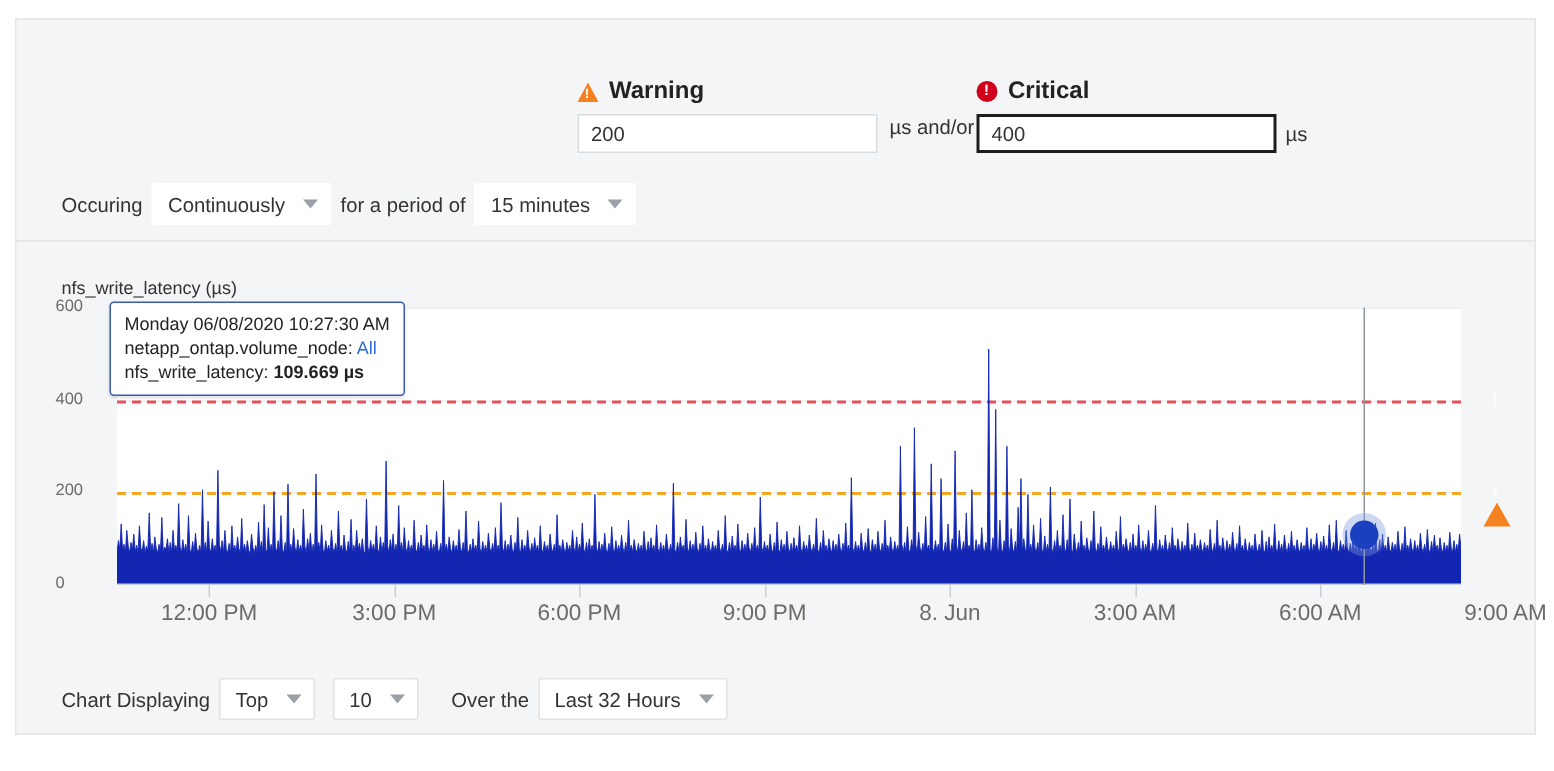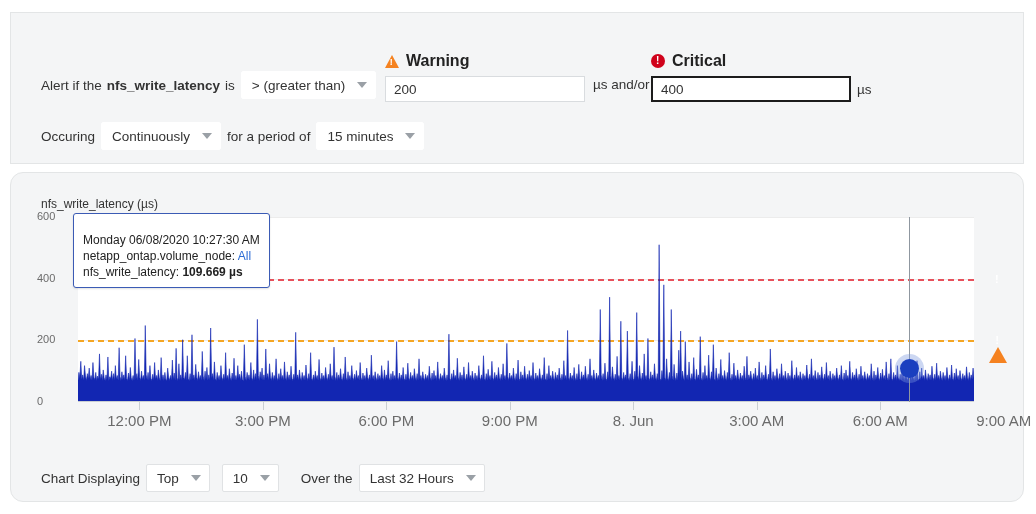--- a/index.html
+++ b/index.html
@@ -6,21 +6,21 @@
   body{
     width:1036px;height:514px;background:#ffffff;
     font-family:"Liberation Sans","DejaVu Sans",sans-serif;
     font-size:13px;color:#333333;overflow:hidden;
   }
   .panel{
     position:absolute;left:10px;width:1014px;
     background:#f4f5f6;border:1px solid #e3e5e6;box-sizing:border-box;
   }
   #alert-panel{top:12px;height:152px;}
-  #chart-panel{top:172px;height:330px;border-radius:13px;}
+  #chart-panel{top:160px;height:330px;}
 
   
   .row{position:absolute;display:flex;align-items:center;}
   #row-condition{left:30px;top:58px;height:28px;}
   #row-occurring{left:30px;top:110px;height:26px;}
 
   .txt{color:#333;font-size:13.5px;white-space:nowrap;}
   .txt.b{font-weight:bold;}
 
   .ddl{
@@ -82,21 +82,21 @@
   #xaxis{position:absolute;left:67px;top:229px;width:896px;height:24px;}
   #axis-base{position:absolute;left:67px;top:228px;width:896px;height:1px;background:#c9ced2;}
 
   #crosshair{position:absolute;left:893px;top:44px;width:1px;height:185px;background:#8f97a0;}
   #hover-dot{position:absolute;left:884px;top:200px;width:19px;height:19px;border-radius:50%;
     background:#1a3fbf;box-shadow:0 0 0 5px rgba(120,150,220,.38);}
 
   
   #tooltip{
     position:absolute;left:62px;top:40px;background:#ffffff;
-    border:1px solid #3b5bb5;border-radius:3px;padding:18px 9px 7px 9px;
+    border:1px solid #3b5bb5;border-radius:3px;padding:6px 9px 7px 9px;
     font-size:12px;color:#222;line-height:16px;white-space:nowrap;
     box-shadow:0 1px 2px rgba(0,0,0,.12);
   }
   #tooltip .lnk{color:#2b6cd4;}
   #tooltip b{font-weight:bold;}
 
   
   .side-marker{position:absolute;left:978px;}
   #marker-crit{top:280px;}
   #marker-warn{top:350px;}
@@ -109,29 +109,20 @@
     color:#fff;font-weight:bold;}
 
   #row-bottom{position:absolute;left:30px;top:292px;height:26px;display:flex;align-items:center;}
   #row-bottom .ddl{border:1px solid #e0e2e4;}
 </style>
 </head>
 <body>
 
 <div class="panel" id="alert-panel">
 
-  <div class="row" id="row-condition">
-    <span class="txt">Alert if the</span>
-    <span class="txt b" style="margin-left:5px;">nfs_write_latency</span>
-    <span class="txt" style="margin-left:5px;">is</span>
-    <span class="ddl">
-      <span>&gt; (greater than)</span>
-      <span class="caret"></span>
-    </span>
-  </div>
 
   <div class="thr-block" id="warn-block">
     <div class="thr-head">
       <span class="tri-warn"></span>
       <span class="lbl">Warning</span>
     </div>
     <div id="warn-row">
       <input class="field" id="warn-input" type="text" value="200" style="">
     </div>
   </div>

